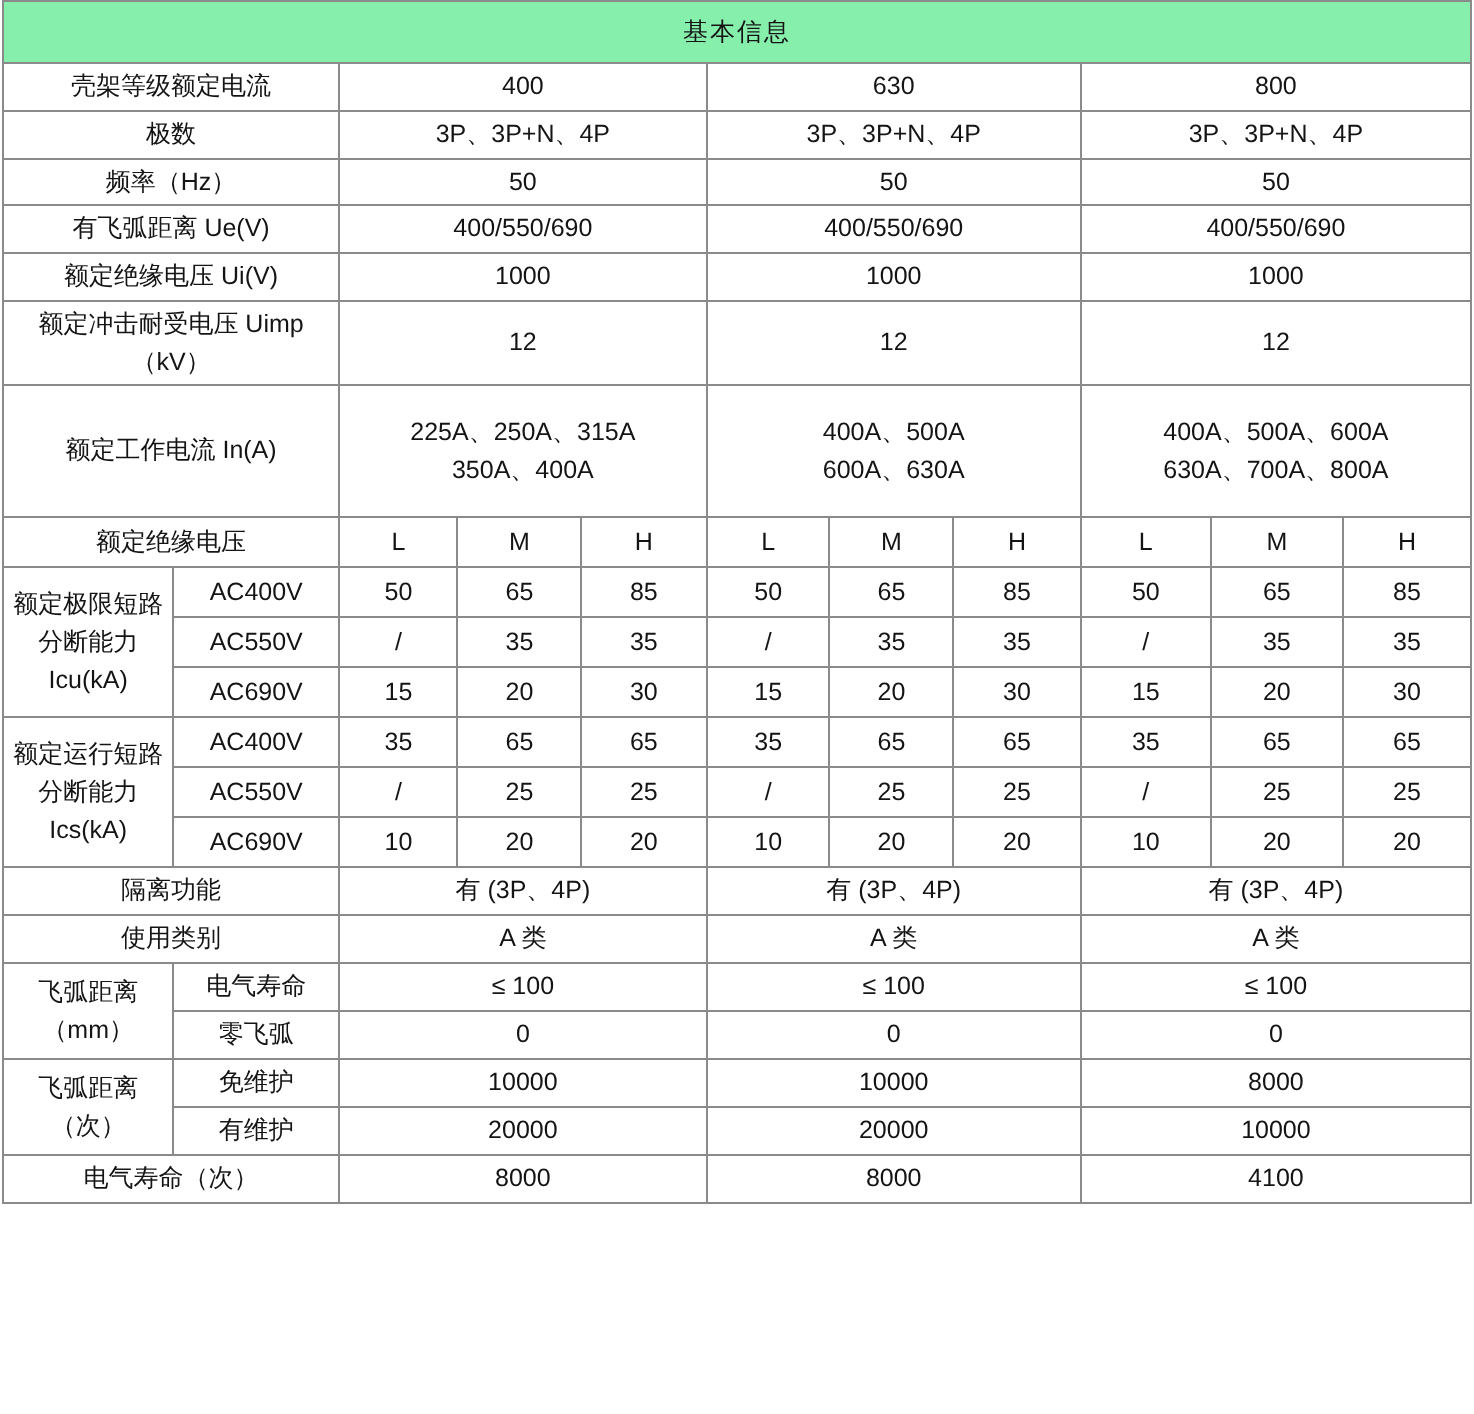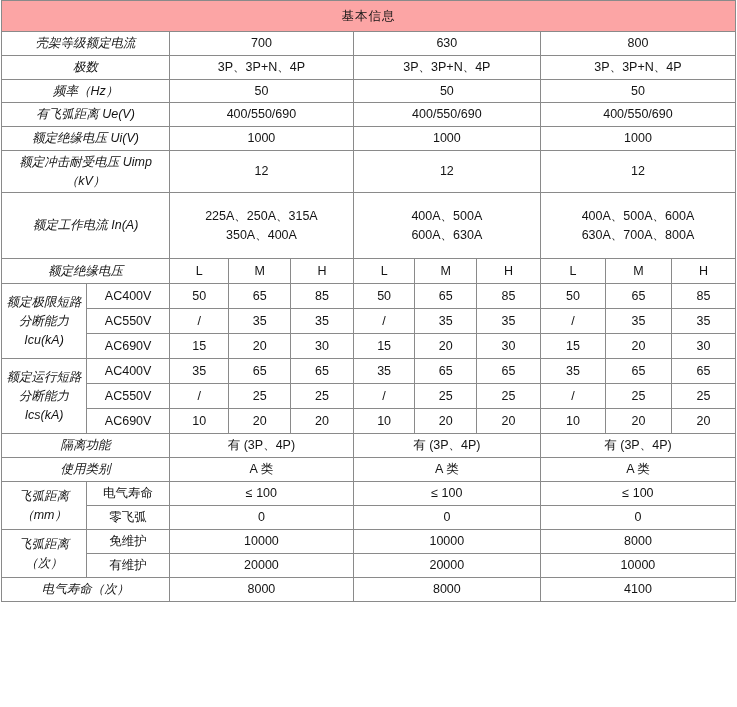--- a/index.html
+++ b/index.html
@@ -28,31 +28,30 @@
     border: 1px solid #8a8a8a;
     text-align: center;
     vertical-align: middle;
     font-size: 12.5px;
     line-height: 1.5;
     padding: 2px 2px;
     font-weight: normal;
     color: #141414;
   }
   .title-cell {
-    background: #fca5a5;
+    background: #86efac;
     color: #ffffff;
     font-size: 15px;
     font-weight: bold;
     letter-spacing: 1px;
     height: 26px;
     border: 1px solid #1a9e8f;
   }
   .rowlabel {
     font-size: 12.5px;
-    font-style: italic;
   }
   .multiline {
     line-height: 1.7;
   }
   .tall { height: 38px; }
   .taller { height: 66px; }
   .mid { height: 25px; }
   .small { height: 24px; }
   .cur-label { font-size: 12px; }
   .sub-head { font-size: 12.5px; }
@@ -76,21 +75,21 @@
       <col style="width:57px">
     </colgroup>
 
     <tbody>
         <tr>
       <td class="title-cell" colspan="11">基本信息</td>
     </tr>
 
     <tr>
       <td class="rowlabel" colspan="2">壳架等级额定电流</td>
-      <td colspan="3">700</td>
+      <td colspan="3">400</td>
       <td colspan="3">630</td>
       <td colspan="3">800</td>
     </tr>
 
     <tr>
       <td class="rowlabel" colspan="2">极数</td>
       <td colspan="3">3P、3P+N、4P</td>
       <td colspan="3">3P、3P+N、4P</td>
       <td colspan="3">3P、3P+N、4P</td>
     </tr>

